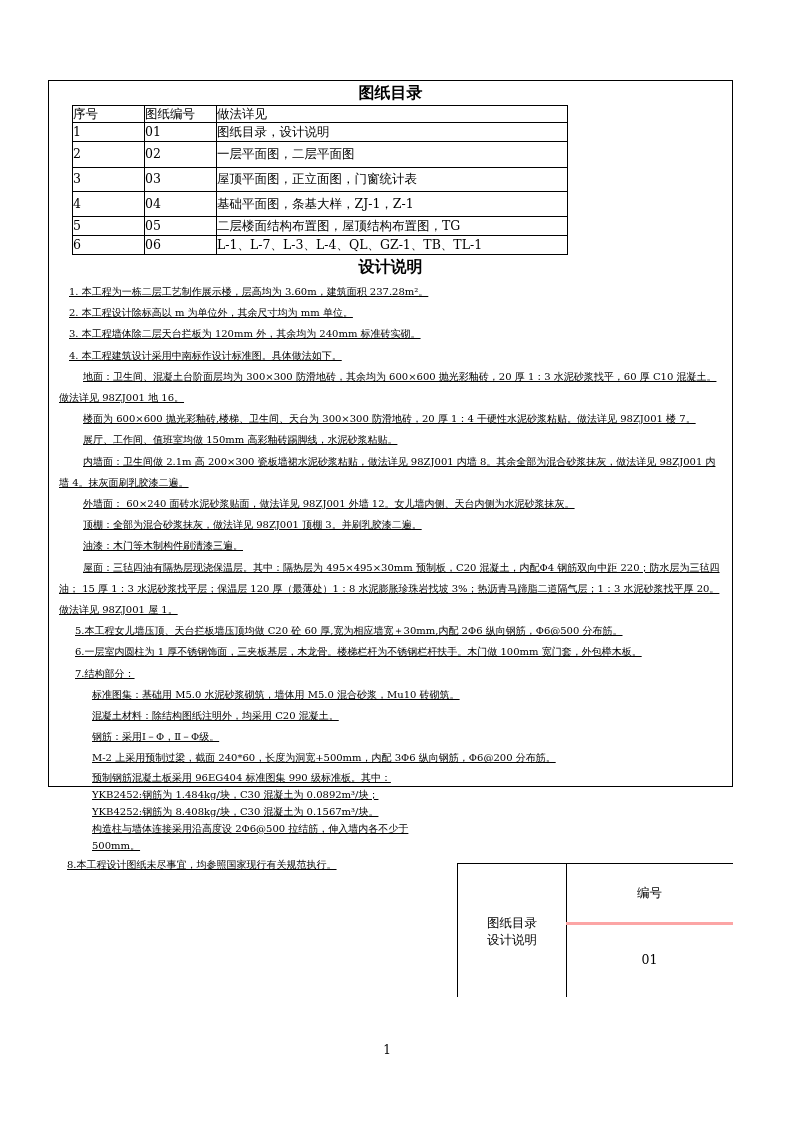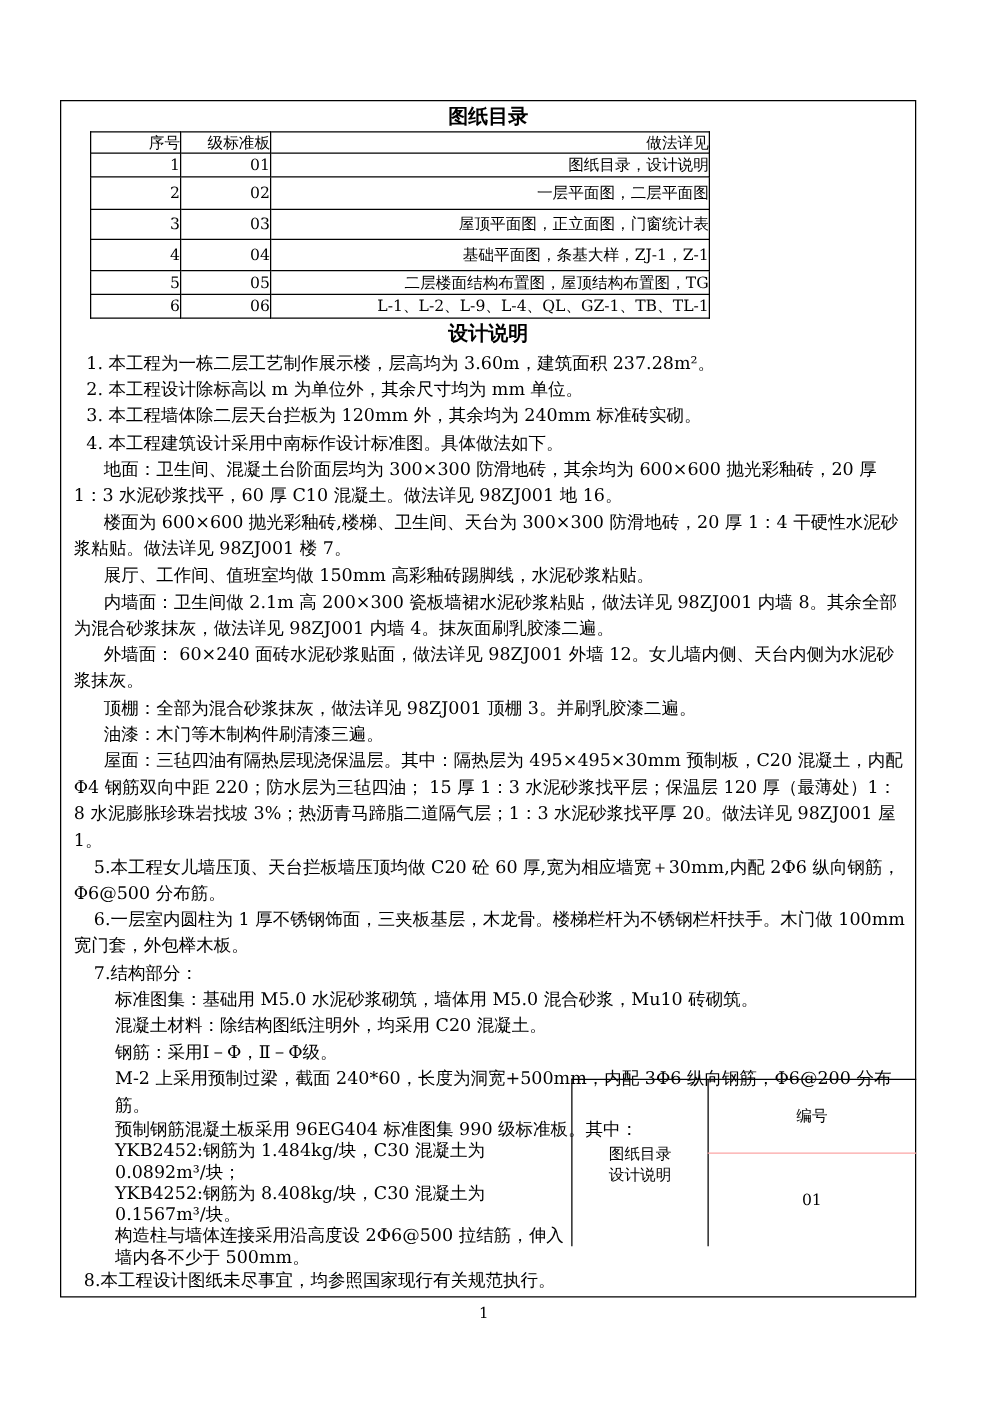--- a/index.html
+++ b/index.html
@@ -1,53 +1,53 @@
 <!DOCTYPE html>
 <html><head>
 <meta charset="utf-8">
 <style>
   html, body { margin: 0; padding: 0; background: #ffffff; }
   body { width: 794px; height: 1123px; position: relative; overflow: hidden;
          font-family: "DejaVu Serif", "Liberation Serif", serif; color: #000; }
-  .frame { position: absolute; left: 48px; top: 80px; width: 685px; height: 958px;
+  .frame { position: absolute; left: 48px; top: 80px; width: 685px; height: 707px;
            border: 1.5px solid #000; box-sizing: border-box; }
   .title { position: absolute; left: 0; width: 100%; text-align: center;
            font-family: "DejaVu Sans", sans-serif; font-weight: bold; font-size: 16px; }
   .t1 { top: 2px; }
   table.idx { position: absolute; left: 23px; top: 24px; border-collapse: collapse;
               font-size: 12.5px; }
-  table.idx td { border: 1px solid #000; text-align: right; padding: 0; line-height: 1; }
+  table.idx td { border: 1px solid #000; text-align: left; padding: 0; line-height: 1; }
   .c1 { width: 71px; } .c2 { width: 71px; } .c3 { width: 350px; }
-  .body { position: absolute; left: 10px; top: 200px; width: 665px; font-size: 14px; line-height: 21.2px; }
+  .body { position: absolute; left: 10px; top: 200px; width: 665px; font-size: 10px; line-height: 21.2px; text-decoration: underline; }
   .body p { margin: 0; }
   .ind1 { padding-left: 10px; }
   .ind2 { text-indent: 24px; }
   .ind3 { padding-left: 33px; }
   .tb { position: absolute; left: 408px; top: 782px; width: 276px; height: 134px;
         border-left: 1.5px solid #000; border-top: 1px solid #000; box-sizing: border-box; font-size: 12.5px; }
   .tb-left { position: absolute; left: 0; top: 0; width: 108px; height: 100%; border-right: 1px solid #000;
              display: flex; align-items: center; justify-content: center; text-align: center; line-height: 17px;
              font-family: "DejaVu Sans", sans-serif; }
-  .tb-rt { position: absolute; left: 108px; top: 0; right: 0; height: 58px; border-bottom: 1px solid #fca5a5;
+  .tb-rt { position: absolute; left: 108px; top: 0; right: 0; height: 58px; border-bottom: 3px solid #fca5a5;
            display: flex; align-items: center; justify-content: center; font-family: Liberation Serif, serif; }
   .tb-rb { position: absolute; left: 108px; top: 58px; right: 0; bottom: 0;
            display: flex; align-items: center; justify-content: center; }
   .pgnum { position: absolute; top: 1043px; left: 0; width: 774px; text-align: center; font-size: 12px; }
 </style>
 </head>
 <body>
 
 <div class="frame">
   <div class="title t1">图纸目录</div>
 
   <table class="idx">
     <tbody>
         <tr style="height:17px">
       <td class="c1">序号</td>
-      <td class="c2">级标准板</td>
+      <td class="c2">图纸编号</td>
       <td class="c3">做法详见</td>
     </tr>
     <tr style="height:19px">
       <td>1</td>
       <td>01</td>
       <td>图纸目录，设计说明</td>
     </tr>
     <tr style="height:26px">
       <td>2</td>
       <td>02</td>
@@ -64,21 +64,21 @@
       <td>基础平面图，条基大样，ZJ-1，Z-1</td>
     </tr>
     <tr style="height:19px">
       <td>5</td>
       <td>05</td>
       <td>二层楼面结构布置图，屋顶结构布置图，TG</td>
     </tr>
     <tr style="height:19px">
       <td>6</td>
       <td>06</td>
-      <td>L-1、L-2、L-9、L-4、QL、GZ-1、TB、TL-1</td>
+      <td>L-1、L-7、L-3、L-4、QL、GZ-1、TB、TL-1</td>
     </tr>
   </tbody>
     </table>
 
   <div class="title" style="top:176px">设计说明</div>
 
   <div class="body">
     <p class="ind1">1.  本工程为一栋二层工艺制作展示楼，层高均为 3.60m，建筑面积 237.28m²。</p>
     <p class="ind1">2.  本工程设计除标高以 m 为单位外，其余尺寸均为 mm 单位。</p>
     <p class="ind1">3.  本工程墙体除二层天台拦板为 120mm 外，其余均为 240mm 标准砖实砌。</p>

